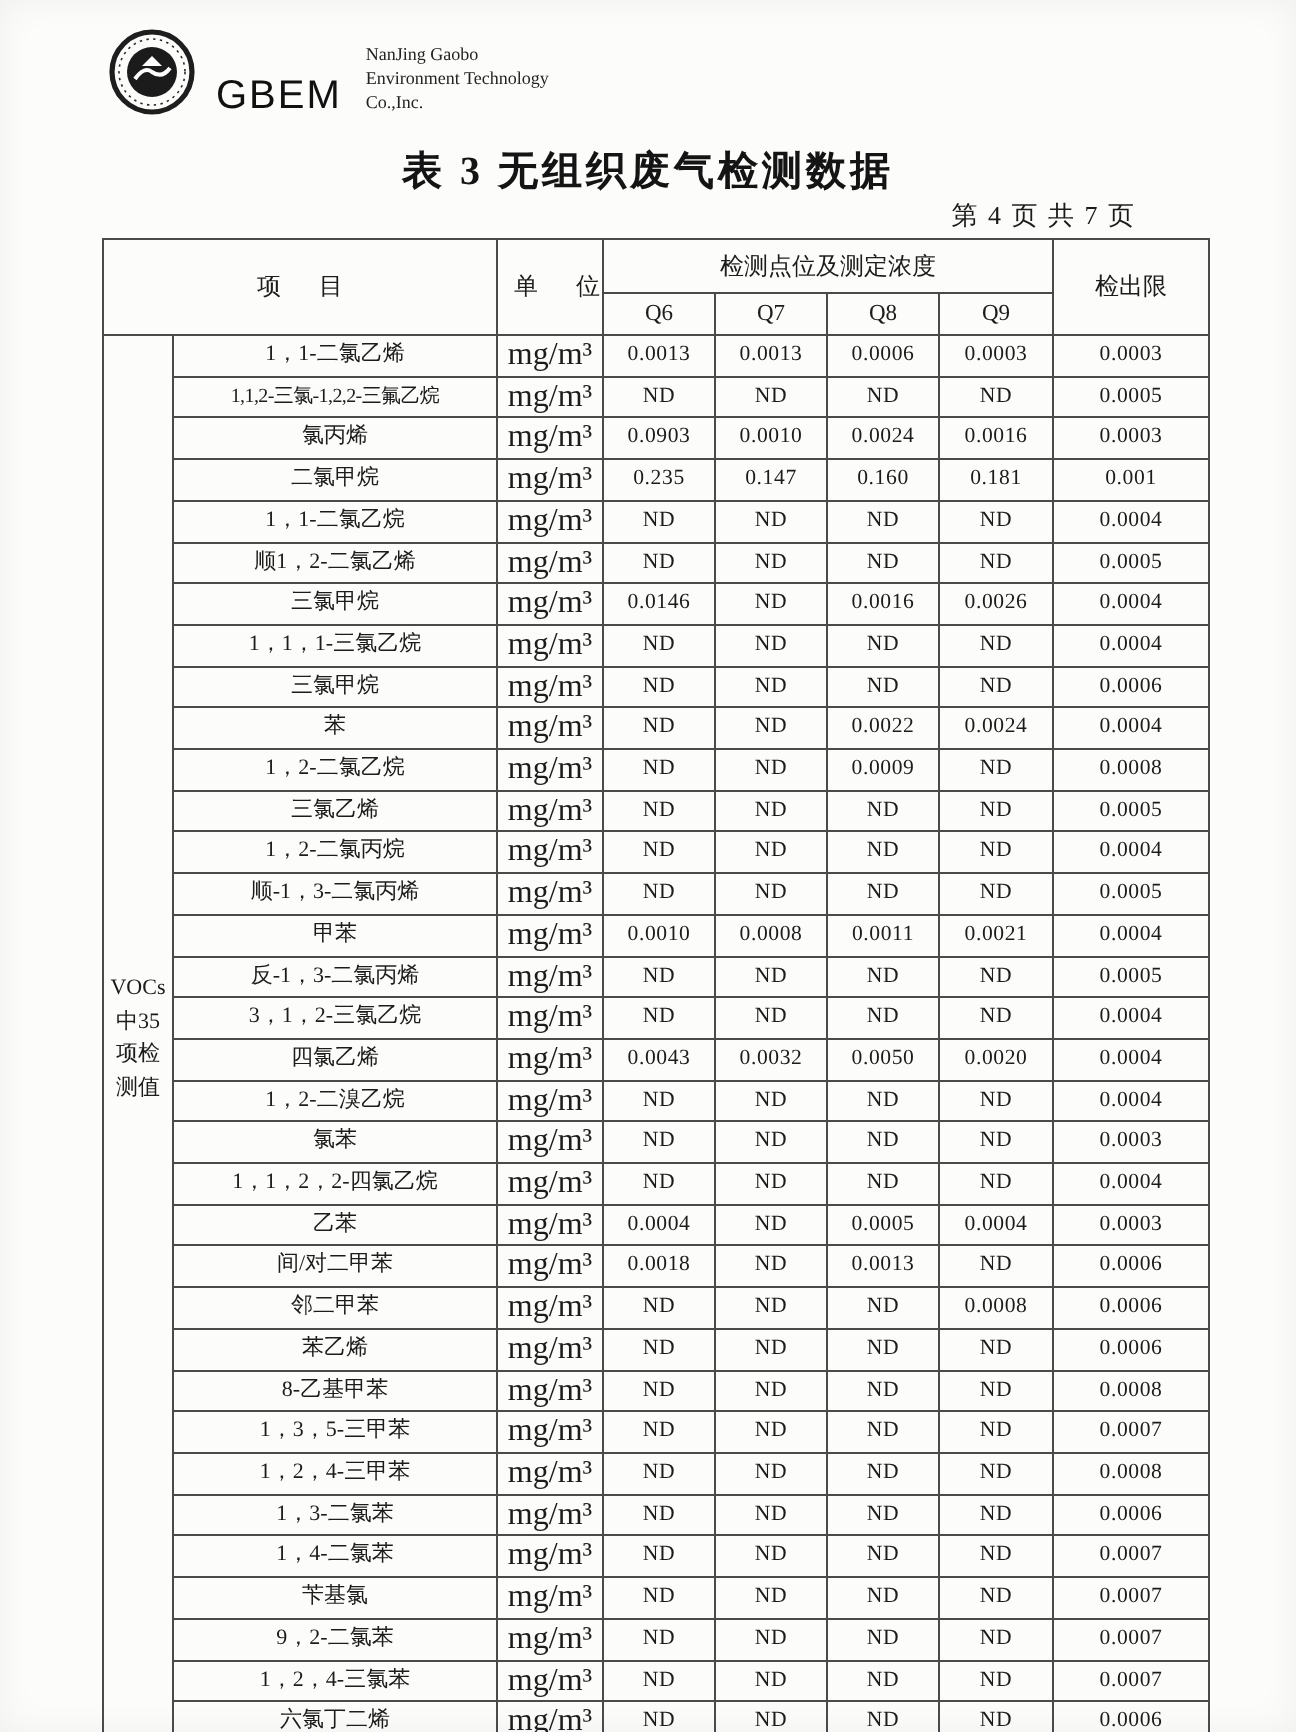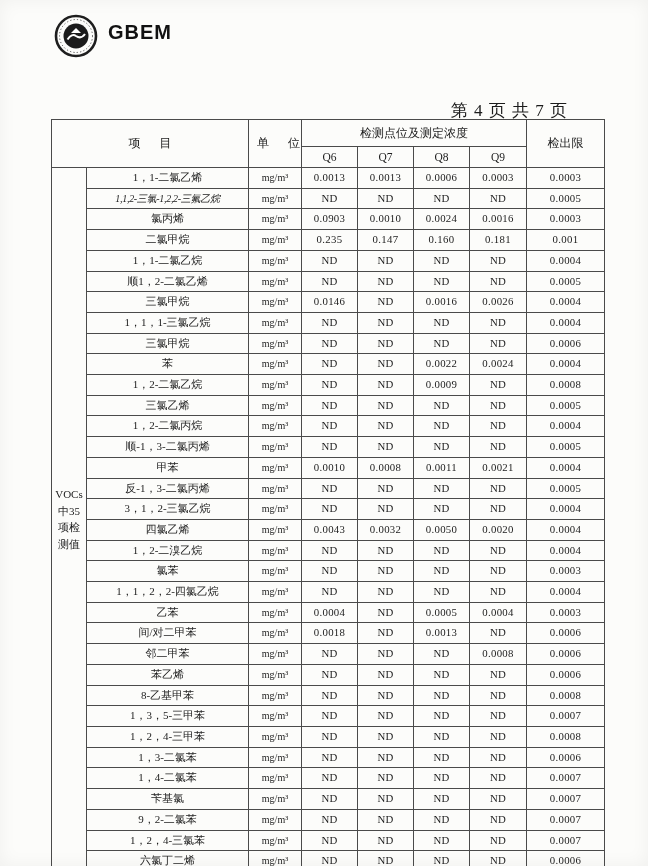--- a/index.html
+++ b/index.html
@@ -16,42 +16,42 @@
     background:#fcfcfa;
     box-shadow:inset 0 0 18px rgba(0,0,0,0.05);
   }
   
   .letterhead{
     position:absolute;left:54px;top:13px;
     display:flex;align-items:flex-start;
   }
   .seal{width:44px;height:46px;flex:0 0 auto;}
   .brand{
-    margin-left:10px;margin-top:8px;
+    margin-left:10px;margin-top:24px;
     font-family:"Liberation Sans","DejaVu Sans",sans-serif;
-    font-weight:700;font-size:20px;letter-spacing:1px;color:#111;
+    font-weight:400;font-size:20px;letter-spacing:1px;color:#111;
   }
   .company{
     margin-left:12px;margin-top:8px;
     font-size:9px;line-height:1.35;color:#222;
   }
   .doc-number{
     position:absolute;left:366px;top:28px;
     font-size:11px;letter-spacing:0.5px;color:#1b1b1b;
     white-space:nowrap;
   }
   
   .title{
     position:absolute;left:0;top:72px;width:648px;
     text-align:center;
     font-size:20px;font-weight:bold;letter-spacing:2px;color:#141414;
   }
   .page-info{
     position:absolute;top:99px;right:80px;
-    font-size:17px;letter-spacing:1px;color:#1b1b1b;
+    font-size:13px;letter-spacing:1px;color:#1b1b1b;
     white-space:nowrap;
   }
   
   table.data{
     position:absolute;left:51px;top:119px;
     width:553px;
     border-collapse:collapse;
     table-layout:fixed;
     font-size:11px;
     color:#1c1c1c;
@@ -72,41 +72,47 @@
   tr.hdr1 th{height:26px;font-weight:normal;font-size:12px;}
   tr.hdr2 th{height:20px;font-weight:normal;font-size:11.5px;}
   th.sp{letter-spacing:8px;text-indent:8px;}
   tbody td{height:19.7px;line-height:19.7px;}
   td.group-cell{
     font-size:11px;line-height:1.5;
     vertical-align:middle;white-space:normal;
     padding:0 2px;
   }
   td.item-cell{font-size:11px;}
-  td.item-cell.small{font-size:10px;letter-spacing:-0.3px;font-style:italic;}
-  td.unit-cell{font-size:10px;}
+  td.item-cell.small{font-size:10px;letter-spacing:-0.3px;}
+  td.unit-cell{font-size:16px;}
   td.val-cell,td.limit-cell{font-size:10.8px;letter-spacing:0.3px;}
 </style>
 </head>
 <body>
 
 <div class="page">
 
   <div class="letterhead">
     <svg class="seal" viewBox="0 0 44 46">
       <circle cx="22" cy="23" r="20" fill="none" stroke="#1e1e1e" stroke-width="2.6"></circle>
       <circle cx="22" cy="23" r="16.5" fill="none" stroke="#2a2a2a" stroke-width="0.8" stroke-dasharray="1.2 2.2"></circle>
       <circle cx="22" cy="23" r="12.5" fill="#1b1b1b"></circle>
       <path d="M13.5 26.5 q4.5 -6.5 8.5 -3.5 q5 3.5 9 -2" stroke="#fdfdfd" stroke-width="2" fill="none"></path>
       <path d="M17 20 l5 -5 l5 5 z" fill="#fdfdfd"></path>
     </svg>
     <div class="brand">GBEM</div>
+    <div class="company">
+      <div>NanJing Gaobo</div>
+      <div>Environment Technology</div>
+      <div>Co.,Inc.</div>
+    </div>
   </div>
 
 
+  <div class="title">表 3   无组织废气检测数据</div>
 
   <div class="page-info">第 4 页 共 7 页</div>
 
   <table class="data">
     <colgroup>
       <col class="c-group">
         <col class="c-item">
         <col class="c-unit">
       <col class="c-q">
         <col class="c-q">

